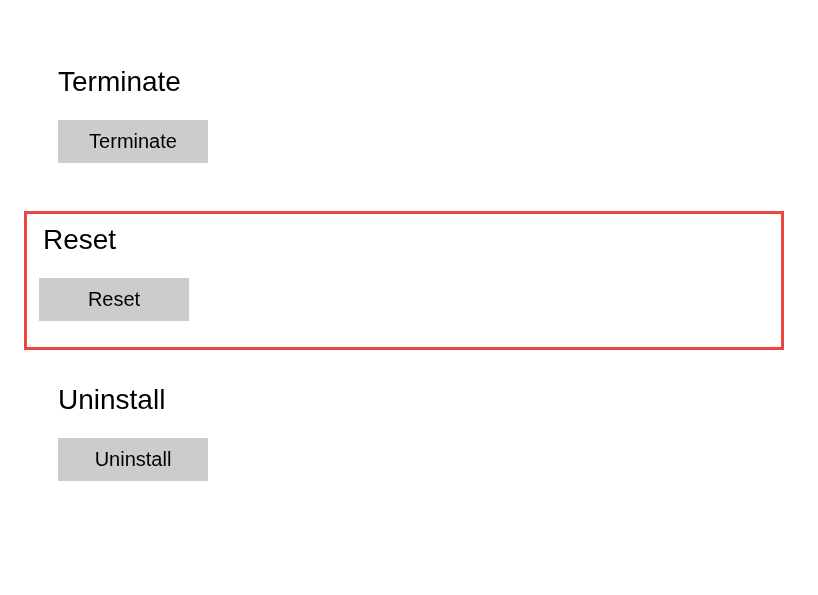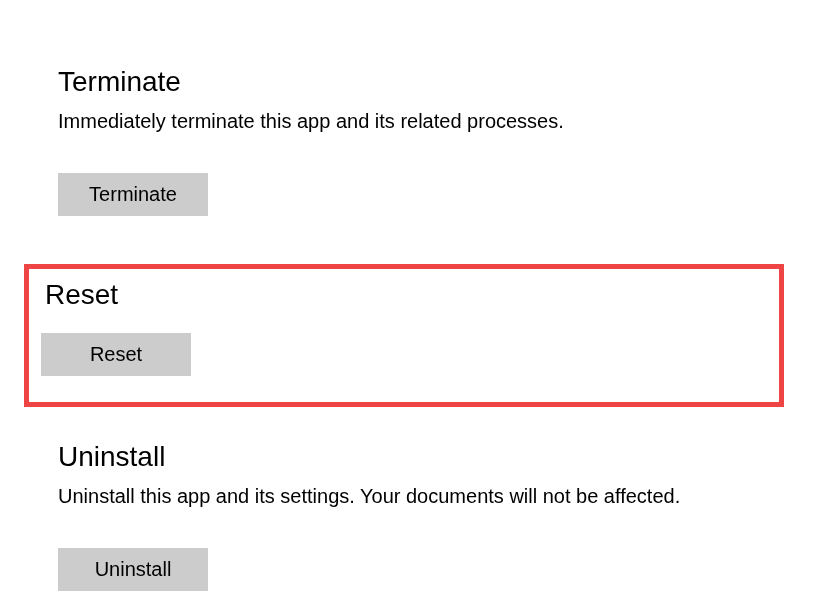--- a/index.html
+++ b/index.html
@@ -41,46 +41,44 @@
       min-width: 150px;
       text-align: center;
       cursor: pointer;
     }
     .section-terminate {
       padding-top: 18px;
       padding-bottom: 24px;
     }
     .section-reset {
       position: relative;
-      border: 5px solid #ef4444;
+      border: 3px solid #ef4444;
       margin-left: 0;
       margin-right: 58px;
       padding: 10px 4px 14px 4px;
     }
     .section-reset .section-heading {
       margin-top: 0;
     }
     .section-reset .action-button {
       margin-left: 8px;
     }
     .section-uninstall {
       padding-top: 10px;
     }
   </style>
 </head>
 <body>
 
 <div class="section section-terminate">
   <h2 class="section-heading">Terminate</h2>
-  <p class="section-description">Immediately terminate this app and its related processes.</p>
   <button class="action-button">Terminate</button>
 </div>
 
 <div class="section section-reset">
   <h2 class="section-heading">Reset</h2>
   <button class="action-button">Reset</button>
 </div>
 
 <div class="section section-uninstall">
   <h2 class="section-heading">Uninstall</h2>
-  <p class="section-description">Uninstall this app and its settings. Your documents will not be affected.</p>
   <button class="action-button">Uninstall</button>
 </div>
 
 </body></html>

